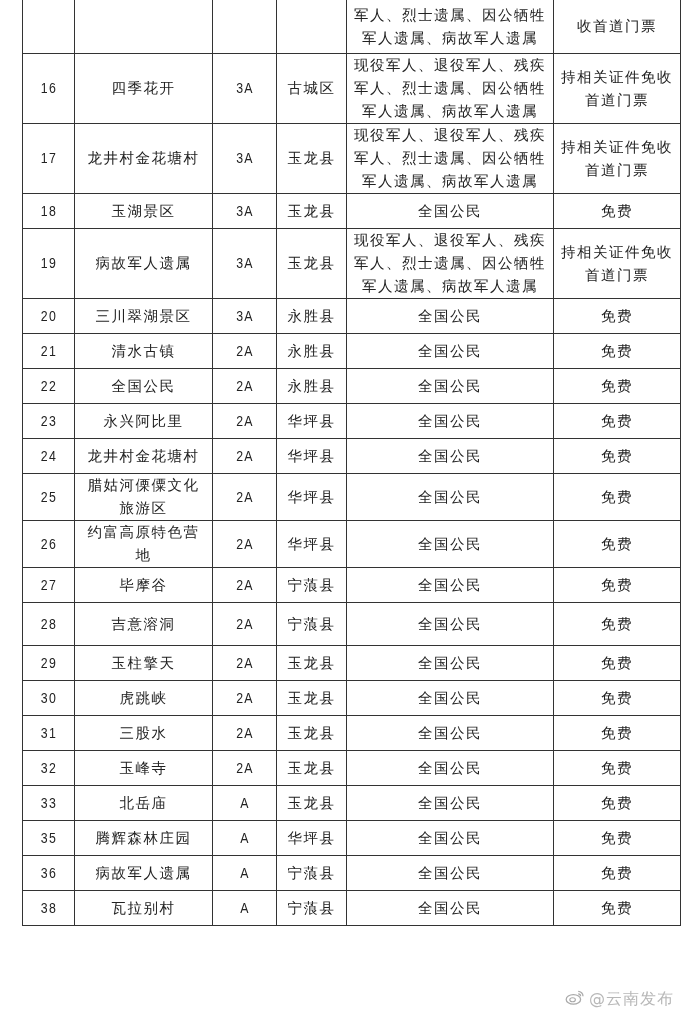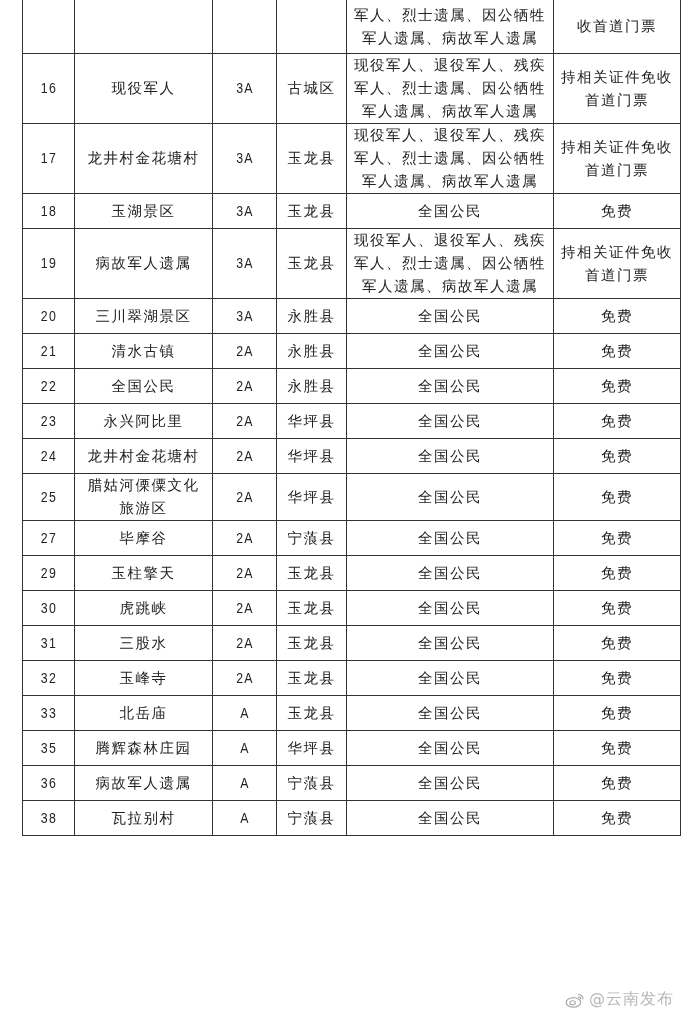--- a/index.html
+++ b/index.html
@@ -24,21 +24,21 @@
   col.c-target { width: 207px; }
   col.c-policy { width: 127px; }
   tr.h35 td { height: 34px; }
   tr.h44 td { height: 42px; }
   tr.h48 td { height: 46px; }
   tr.h71 td { height: 69px; }
   tr.h55 td { height: 53px; }
   .watermark {
     position: absolute; right: 8px; bottom: 8px;
     font-size: 16px; color: rgba(170,170,170,0.85);
-    display: flex; align-items: center; gap: 4px;
+    display: flex; align-items: flex-start; gap: 4px;
     letter-spacing: 1px;
   }
   .wm-icon { width: 20px; height: 16px; }
 </style>
 </head>
 <body>
 
 <table class="scenic">
   <colgroup>
     <col class="c-num">
@@ -52,21 +52,21 @@
       <tr class="h55">
         <td class="num"></td>
         <td class="name"></td>
         <td class="grade"></td>
         <td class="county"></td>
         <td class="target">军人、烈士遗属、因公牺牲军人遗属、病故军人遗属</td>
         <td class="policy">收首道门票</td>
       </tr>
       <tr class="h71">
         <td class="num">16</td>
-        <td class="name">现役军人</td>
+        <td class="name">四季花开</td>
         <td class="grade">3A</td>
         <td class="county">古城区</td>
         <td class="target">现役军人、退役军人、残疾军人、烈士遗属、因公牺牲军人遗属、病故军人遗属</td>
         <td class="policy">持相关证件免收首道门票</td>
       </tr>
       <tr class="h71">
         <td class="num">17</td>
         <td class="name">龙井村金花塘村</td>
         <td class="grade">3A</td>
         <td class="county">玉龙县</td>
@@ -130,23 +130,39 @@
         <td class="policy">免费</td>
       </tr>
       <tr class="h48">
         <td class="num">25</td>
         <td class="name">腊姑河傈僳文化旅游区</td>
         <td class="grade">2A</td>
         <td class="county">华坪县</td>
         <td class="target">全国公民</td>
         <td class="policy">免费</td>
       </tr>
+      <tr class="h48">
+        <td class="num">26</td>
+        <td class="name">约富高原特色营地</td>
+        <td class="grade">2A</td>
+        <td class="county">华坪县</td>
+        <td class="target">全国公民</td>
+        <td class="policy">免费</td>
+      </tr>
       <tr class="h35">
         <td class="num">27</td>
         <td class="name">毕摩谷</td>
+        <td class="grade">2A</td>
+        <td class="county">宁蒗县</td>
+        <td class="target">全国公民</td>
+        <td class="policy">免费</td>
+      </tr>
+      <tr class="h44">
+        <td class="num">28</td>
+        <td class="name">吉意溶洞</td>
         <td class="grade">2A</td>
         <td class="county">宁蒗县</td>
         <td class="target">全国公民</td>
         <td class="policy">免费</td>
       </tr>
       <tr class="h35">
         <td class="num">29</td>
         <td class="name">玉柱擎天</td>
         <td class="grade">2A</td>
         <td class="county">玉龙县</td>

